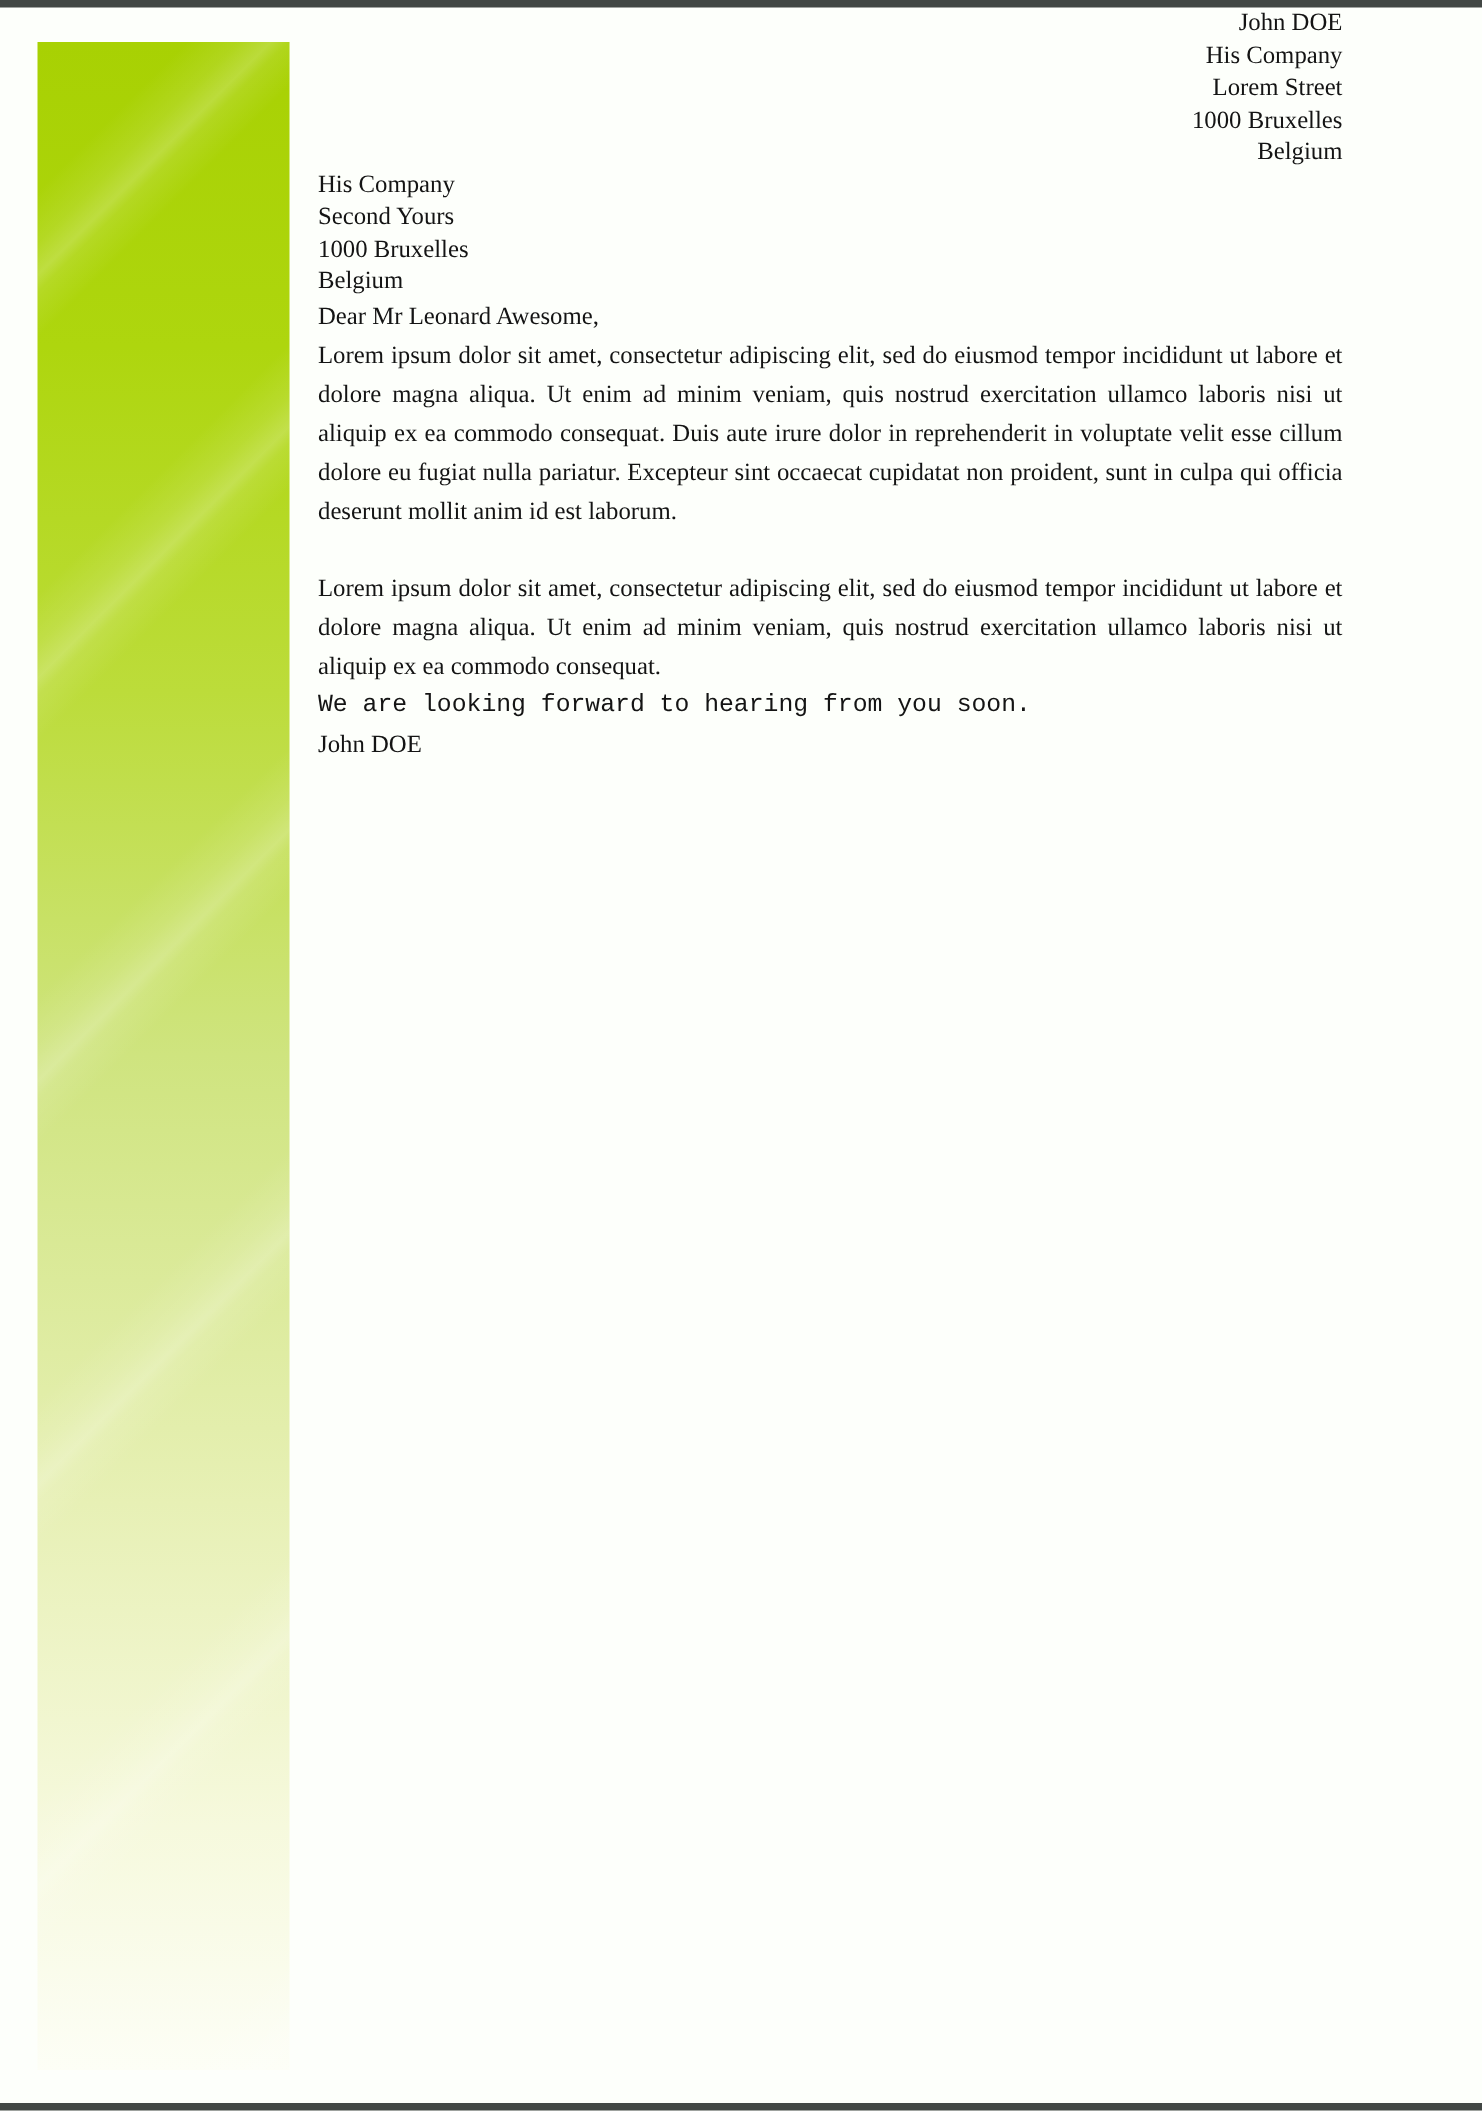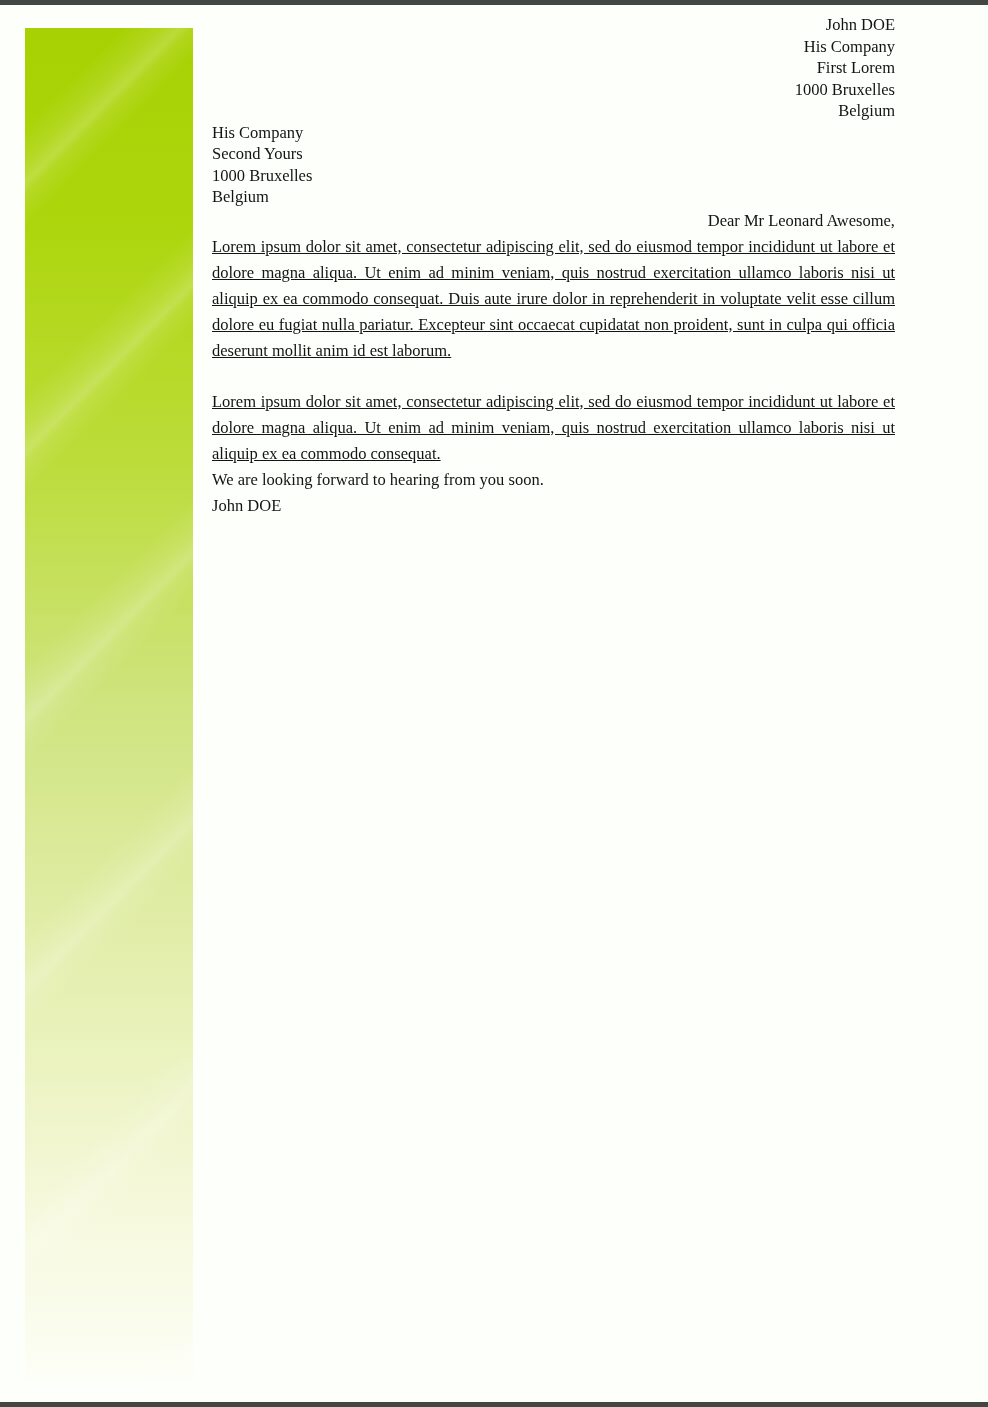--- a/index.html
+++ b/index.html
@@ -46,64 +46,63 @@
         #bcdc3a 32%,
         #cfe47f 50%,
         #e7f0b5 72%,
         #f6f9dd 88%,
         var(--bar-fade, #fdfef6) 100%);
   }
 
   .content {
     position: absolute;
     left: 212px;
-    top: 14px;
+    top: 4px;
     width: 683px;
     font-size: 16.5px;
   }
   .content div, .content p {
     margin: 0;
     padding: 0;
   }
   .addr {
     line-height: 21.5px;
   }
   .right-block {
     text-align: right;
     padding-right: 27px;
   }
   .sender    { margin-top: 104px; }
   .date-line { margin-top: 44px; line-height: 21.5px; }
   .recipient { margin-top: 80px; }
 
   .body-line { line-height: 26px; }
-  .salutation { margin-top: 86px; text-align: right; }
+  .salutation { margin-top: 86px; }
   .para {
     text-align: justify;
     margin-top: 23px;
-    text-decoration: underline;
   }
   .para.second { margin-top: 25px; }
-  .closing     { margin-top: 18px; }
+  .closing     { margin-top: 18px; font-family: Liberation Mono, monospace; }
   .valediction { margin-top: 23px; }
   .signature   { margin-top: 20px; }
 </style>
 </head>
 <body>
 
 <div class="border-strip top"></div>
 
 <div class="side-bar"></div>
 
 <div class="content">
 
   <div class="sender addr right-block">
     <div>John DOE</div>
     <div>His Company</div>
-    <div>First Lorem</div>
+    <div>Lorem Street</div>
     <div>1000 Bruxelles</div>
     <div>Belgium</div>
   </div>
 
 
   <div class="recipient addr">
     <div>His Company</div>
     <div>Second Yours</div>
     <div>1000 Bruxelles</div>
     <div>Belgium</div>

